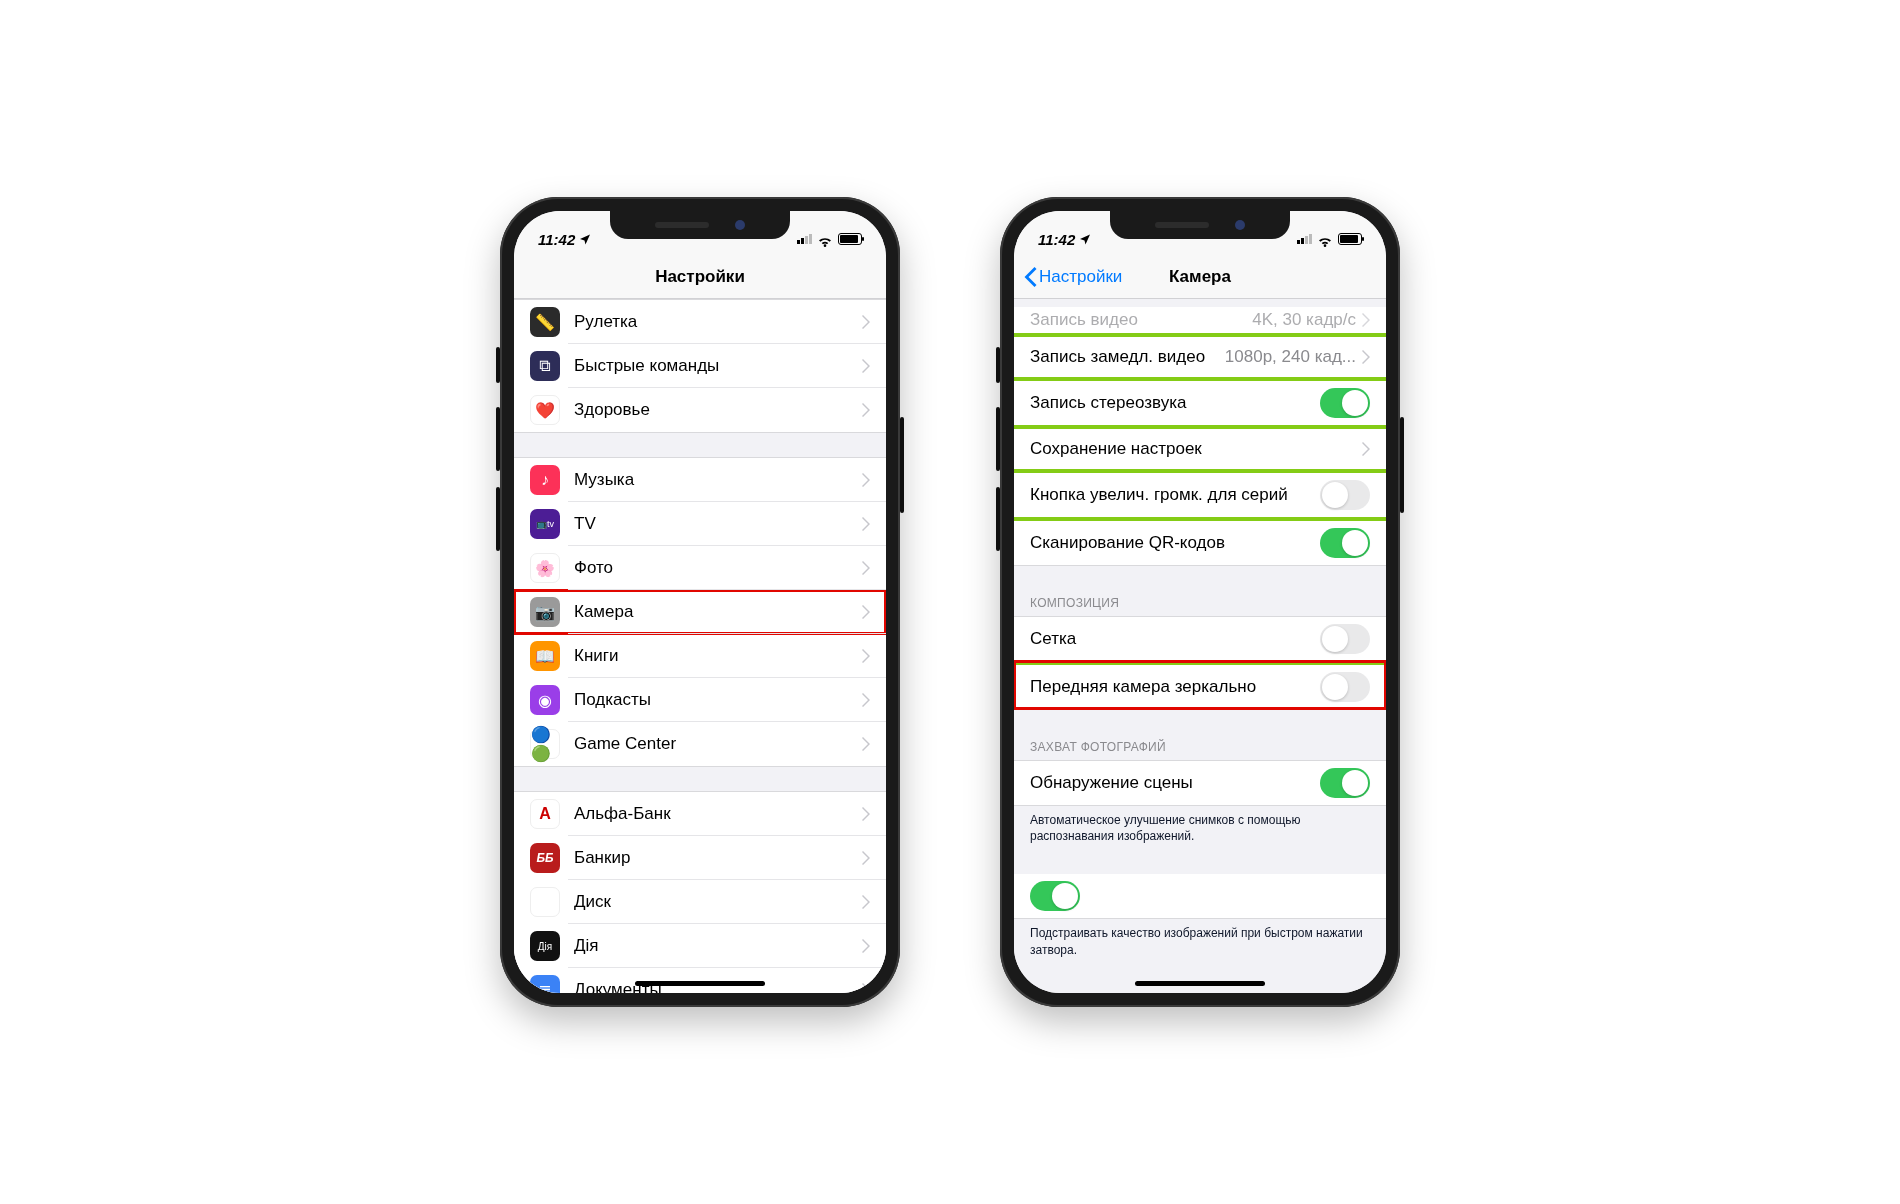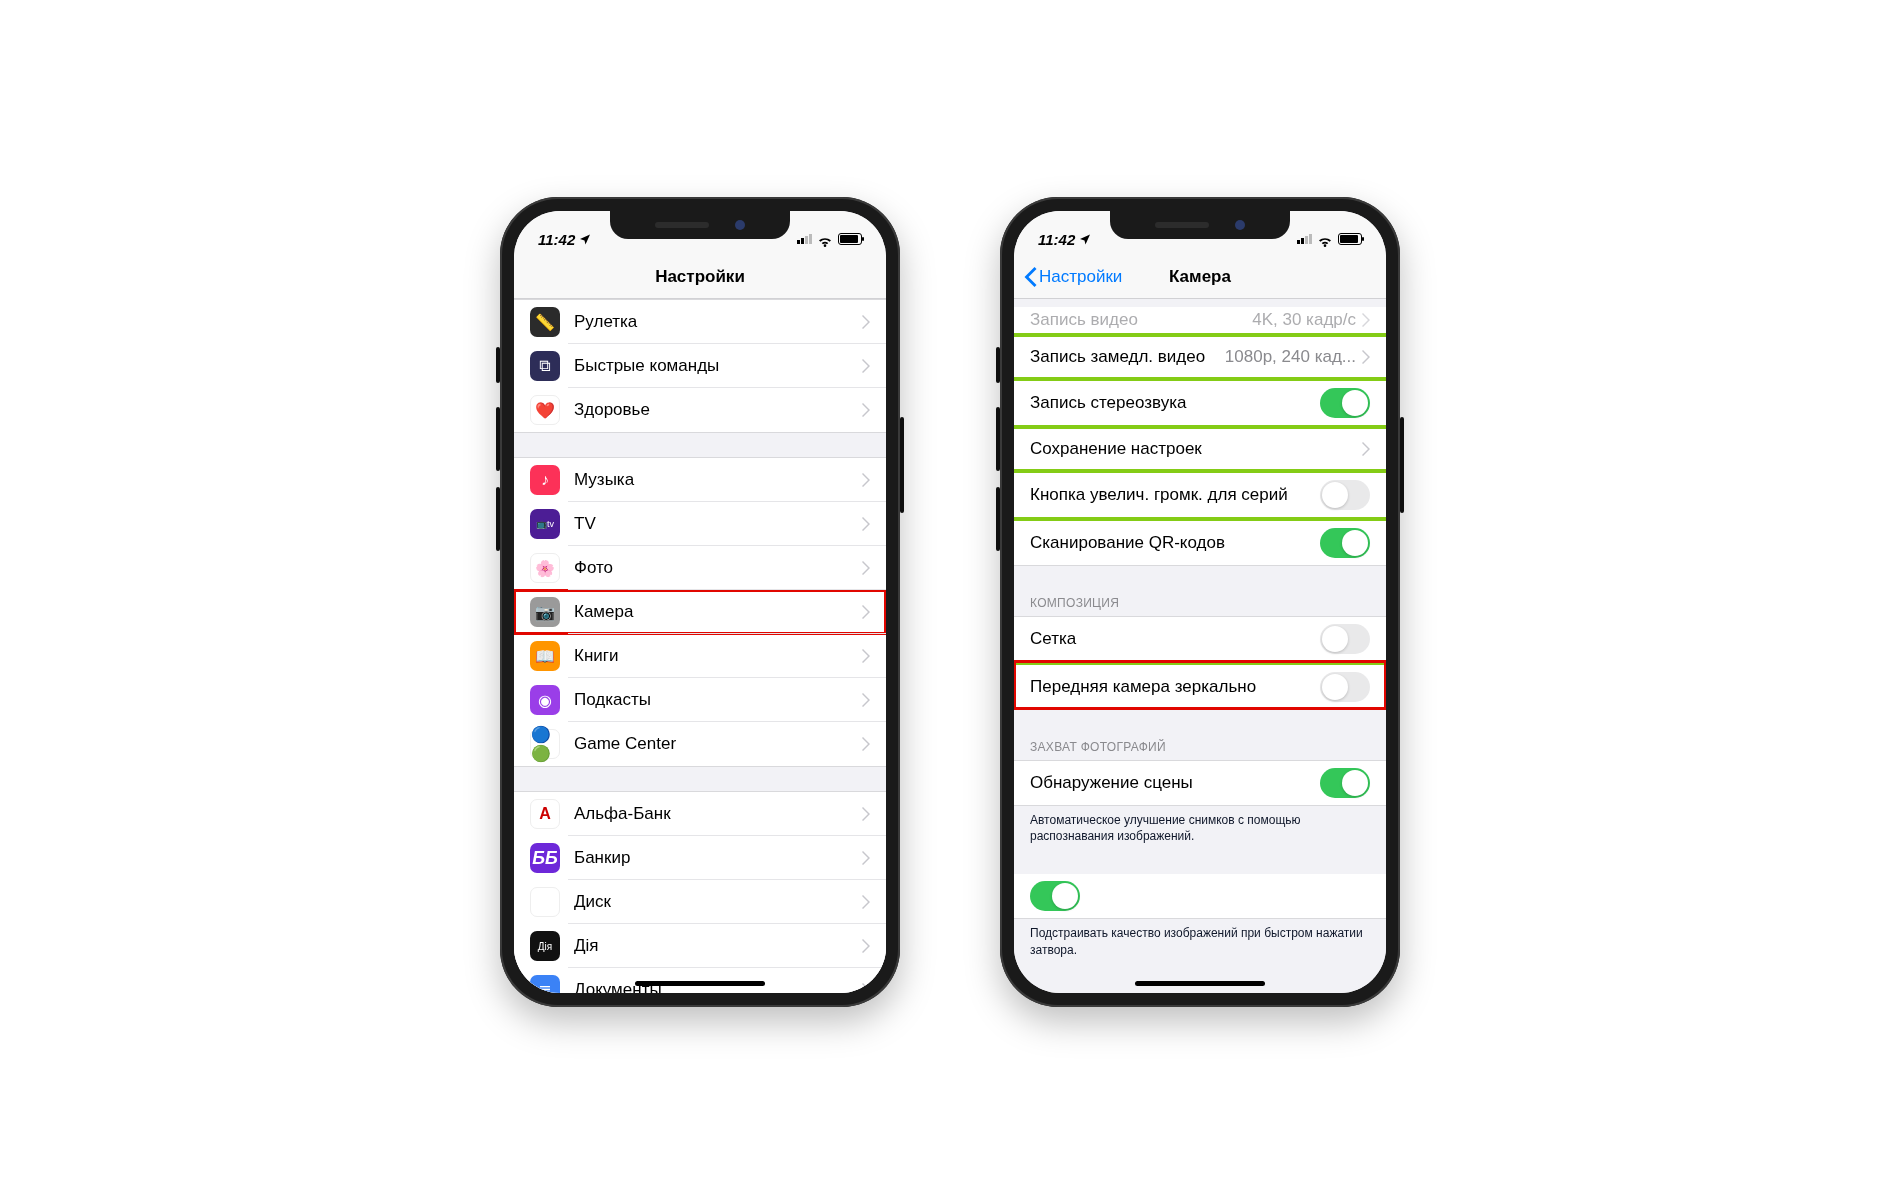--- a/index.html
+++ b/index.html
@@ -131,21 +131,21 @@
     width:130px; height:5px; background:#000; border-radius:3px;
   }
   .loc-arrow { display:inline-block; transform:rotate(0deg); }
   
   .ic-ruler{background:#2b2b2b}.ic-shortcuts{background:#2d2d58}
   .ic-health{background:#fff;border:1px solid #eee}.ic-music{background:#fc3158}
   .ic-tv{background:#4c1d95}.ic-photos{background:#fff;border:1px solid #eee}
   .ic-camera{background:#9a9a9a}.ic-books{background:#ff9500}
   .ic-podcasts{background:#9a3ee8}.ic-gc{background:#fff;border:1px solid #eee}
   .ic-alpha{background:#fff;border:1px solid #eee;color:#c00;font-weight:700}
-  .ic-bb{background:#6d28d9;font-style:italic;font-weight:700;font-size:18px}
+  .ic-bb{background:#b91c1c;font-style:italic;font-weight:700;font-size:12px}
   .ic-drive{background:#fff;border:1px solid #eee}
   .ic-dia{background:#111;font-size:10px}
   .ic-docs{background:#3b82f6}
   .phone2 .list .rows:first-child { border-top:none; }
   .phone2 .section.first { margin-top:8px; }
   .phone2 .section.first .rows { border-top:none; }
   .phone2 .section.first .row:first-child { height:26px; min-height:0; opacity:.7; overflow:hidden;}
 </style>
 </head>
 <body>

